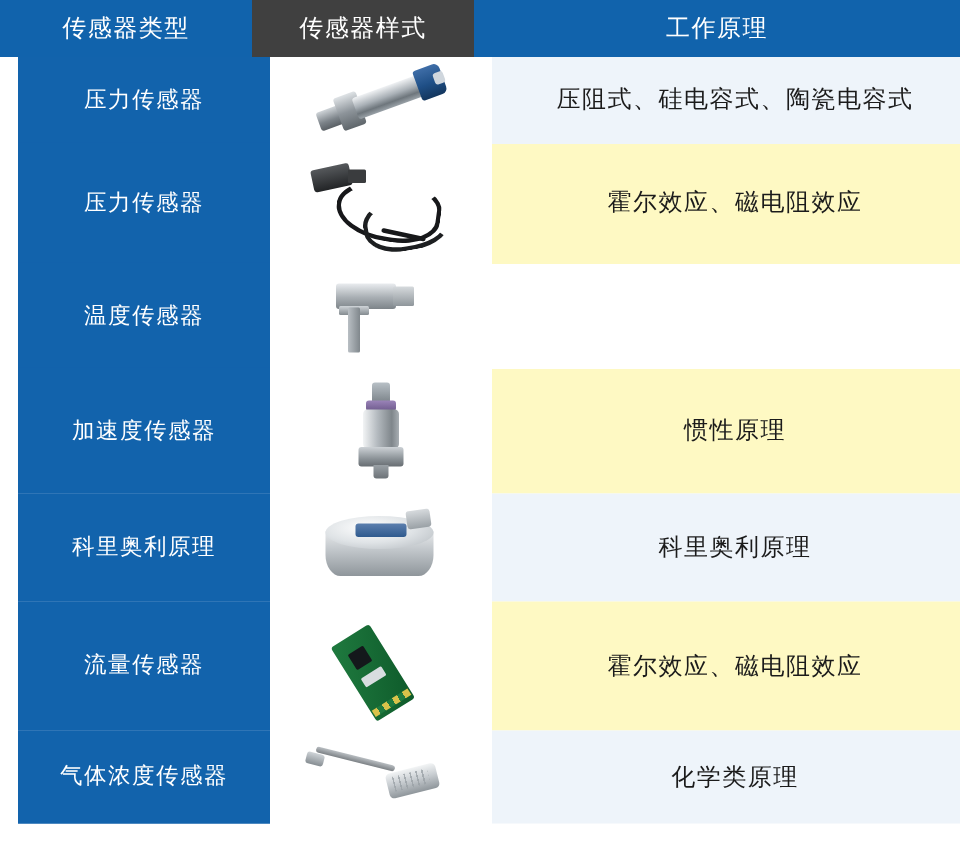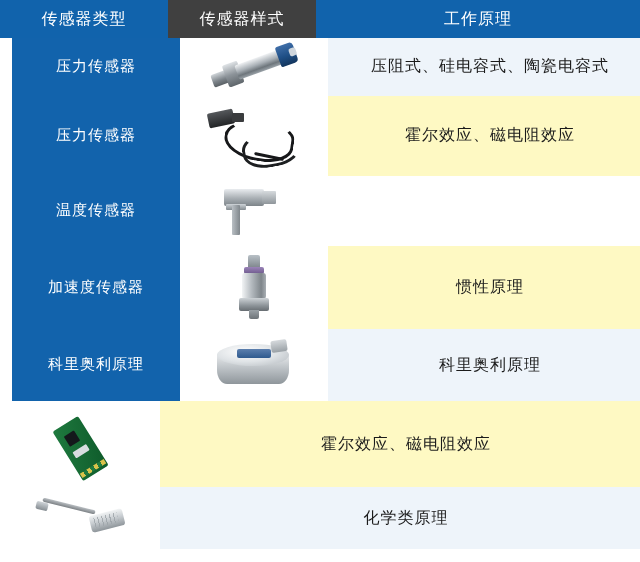--- a/index.html
+++ b/index.html
@@ -515,34 +515,36 @@
           <div class="toplid"></div>
           <div class="label"></div>
           <div class="conn"></div>
         </div>
       </div>
     </div>
     <div class="principle-cell pc-light col-principle">科里奥利原理</div>
   </div>
 
   <div class="row body-row">
+    <div class="type-cell col-type">流量传感器</div>
     <div class="style-cell col-style">
       <div class="pic">
         <div class="flow">
           <div class="pcb"></div>
           <div class="chip"></div>
           <div class="chip2"></div>
           <div class="pins"></div>
         </div>
       </div>
     </div>
     <div class="principle-cell pc-dark col-principle">霍尔效应、磁电阻效应</div>
   </div>
 
   <div class="row body-row">
+    <div class="type-cell col-type">气体浓度传感器</div>
     <div class="style-cell col-style">
       <div class="pic">
         <div class="gas">
           <div class="endcap"></div>
           <div class="cable"></div>
           <div class="can"></div>
           <div class="cangrid"></div>
         </div>
       </div>
     </div>

